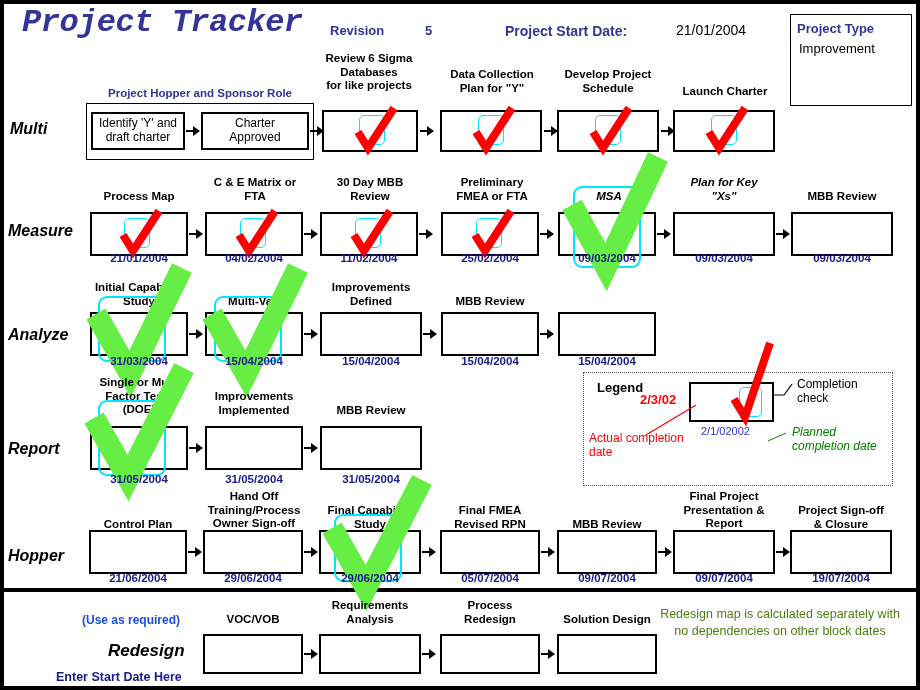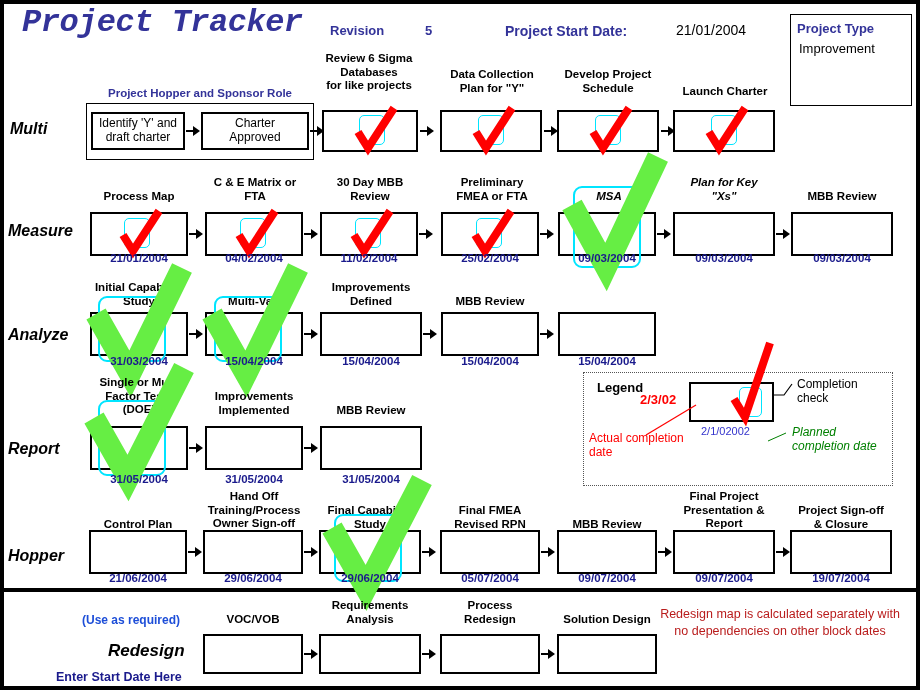--- a/index.html
+++ b/index.html
@@ -101,21 +101,21 @@
   .legend-actual { position:absolute; left:56px; top:19px; font-size:13px; font-weight:bold; color:#ff0000; }
   .legend-planned-date { position:absolute; left:117px; top:52px; font-size:11px; color:#3333cc; }
   .legend-txt { position:absolute; font-size:12px; line-height:14px; }
   .legend-txt.red   { color:#ff0000; }
   .legend-txt.green { color:#008000; }
   .legend-txt.black { color:#000; }
 
   
   .redesign-note {
     position:absolute; left:660px; top:606px; width:240px;
-    font-size:12.5px; line-height:17px; text-align:center; color:#b91c1c;
+    font-size:12.5px; line-height:17px; text-align:center; color:#4d7c0f;
   }
   .use-as-required { position:absolute; left:82px; top:613px; font-size:12px; font-weight:bold; color:#1d4ed8; }
   .enter-start { position:absolute; left:56px; top:670px; font-size:12.5px; font-weight:bold; color:#1a1a8c; }
 
   svg { display:block; overflow:visible; }
 </style>
 </head>
 <body>
 
 <div id="root">

